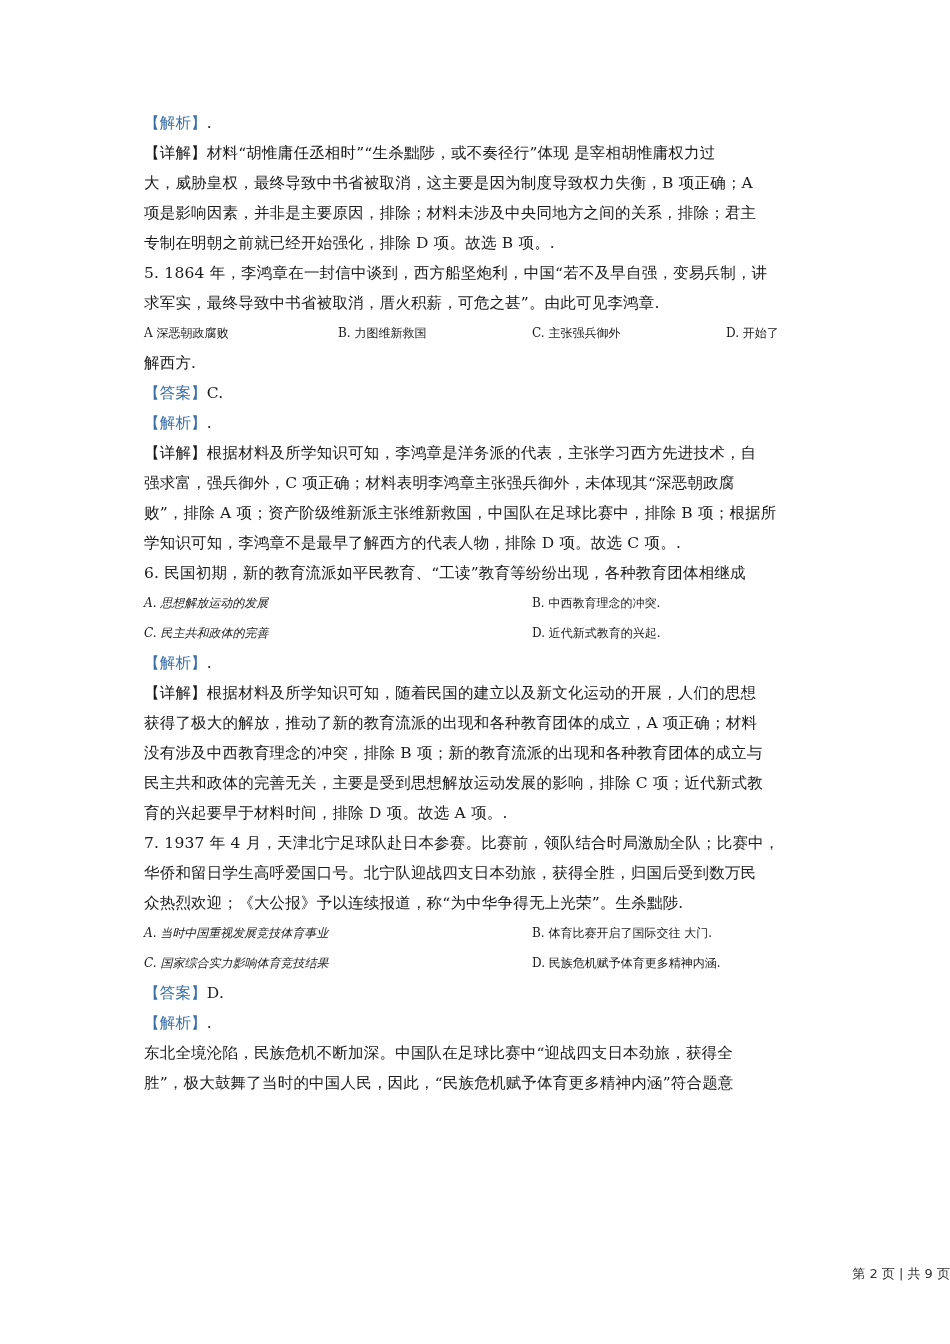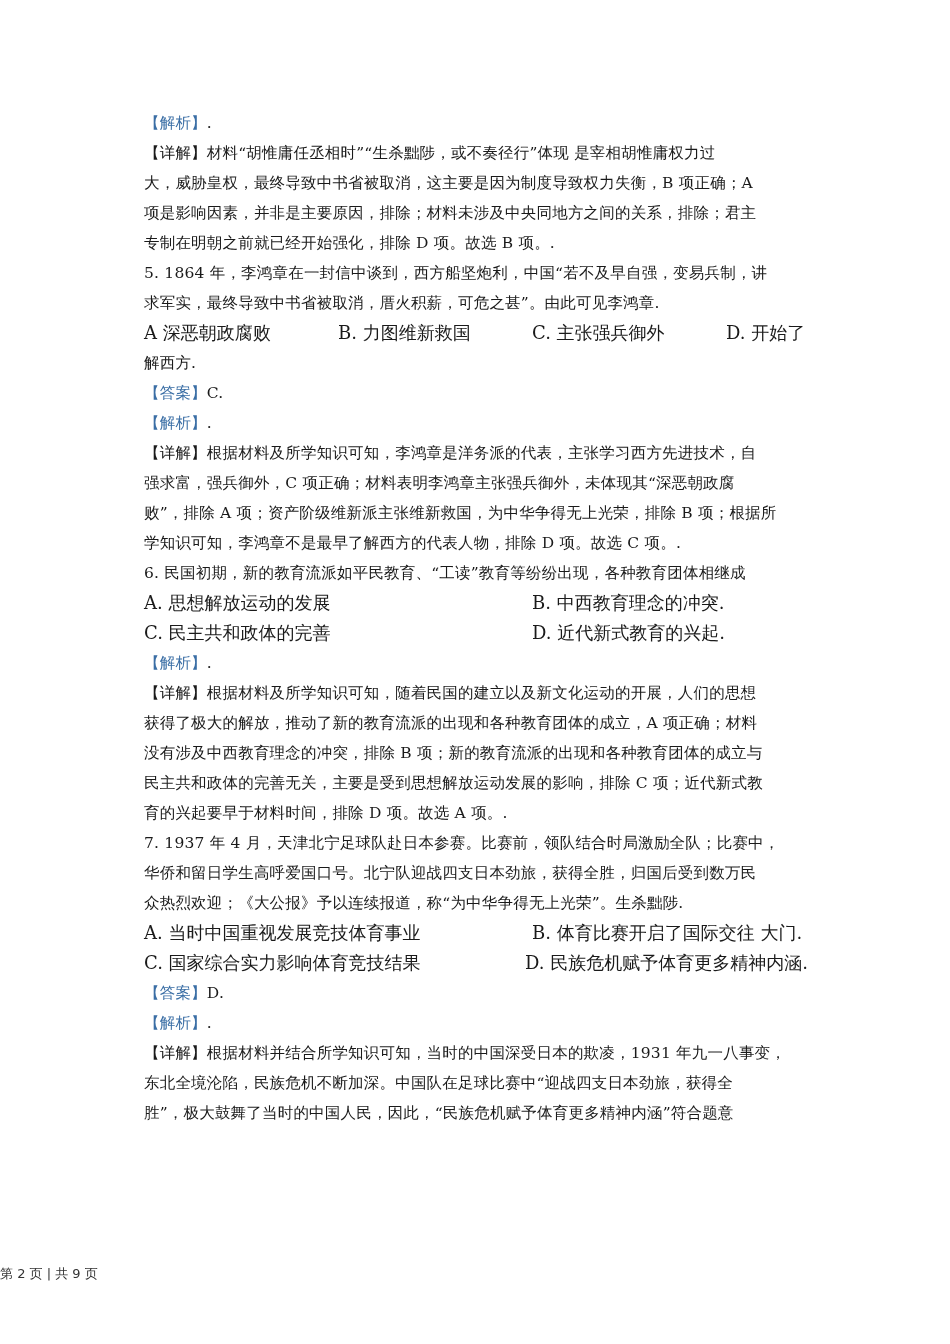--- a/index.html
+++ b/index.html
@@ -7,25 +7,25 @@
       width: 950px; height: 1344px; position: relative; overflow: hidden;
       font-family: "DejaVu Serif", "Liberation Serif", serif;
       color: #1a1a1a;
     }
     .page { position: absolute; left: 144px; top: 108px; width: 664px; }
     .line {
       font-size: 15.5px; line-height: 30px; height: 30px; white-space: nowrap;
       letter-spacing: 0.2px;
     }
     .tag { color: #3a6ea5; }
-    .opts { display: flex; font-size: 18px; line-height: 30px; height: 30px; white-space: nowrap; }
+    .opts { display: flex; font-size: 12px; line-height: 30px; height: 30px; white-space: nowrap; }
     .opt4 { width: 194px; }
-    .opt2 { width: 388px; }
+    .opt2 { width: 388px; font-style: italic; }
     .footer {
-      position: absolute; top: 1265px; left: 0; width: 950px; text-align: left;
+      position: absolute; top: 1265px; left: 0; width: 950px; text-align: right;
       font-family: "DejaVu Sans", "Liberation Sans", sans-serif; font-size: 13px; color: #333;
     }
   </style>
 </head>
 <body>
 
 <div class="page">
 
   <div class="line"><span class="tag">【解析】</span><span>.</span></div>
   <div class="line"><span>【详解】</span><span>材料“胡惟庸任丞相时”“生杀黜陟，或不奏径行”体现   是宰相胡惟庸权力过</span></div>
@@ -39,21 +39,21 @@
     <span class="opt4">A  深恶朝政腐败</span>
     <span class="opt4">B. 力图维新救国</span>
     <span class="opt4">C. 主张强兵御外</span>
     <span>D. 开始了</span>
   </div>
   <div class="line">解西方.</div>
   <div class="line"><span class="tag">【答案】</span><span>C.</span></div>
   <div class="line"><span class="tag">【解析】</span><span>.</span></div>
   <div class="line"><span>【详解】</span><span>根据材料及所学知识可知，李鸿章是洋务派的代表，主张学习西方先进技术，自</span></div>
   <div class="line">强求富，强兵御外，C 项正确；材料表明李鸿章主张强兵御外，未体现其“深恶朝政腐</div>
-  <div class="line">败”，排除 A 项；资产阶级维新派主张维新救国，为中华争得无上光荣，排除 B 项；根据所</div>
+  <div class="line">败”，排除 A 项；资产阶级维新派主张维新救国，中国队在足球比赛中，排除 B 项；根据所</div>
   <div class="line">学知识可知，李鸿章不是最早了解西方的代表人物，排除 D 项。故选 C 项。.</div>
 
   <div class="line">6. 民国初期，新的教育流派如平民教育、“工读”教育等纷纷出现，各种教育团体相继成</div>
   <div class="opts">
     <span class="opt2">A. 思想解放运动的发展</span>
     <span>B. 中西教育理念的冲突.</span>
   </div>
   <div class="opts">
     <span class="opt2">C. 民主共和政体的完善</span>
     <span>D. 近代新式教育的兴起.</span>
@@ -71,18 +71,17 @@
   <div class="opts">
     <span class="opt2">A. 当时中国重视发展竞技体育事业</span>
     <span>B. 体育比赛开启了国际交往   大门.</span>
   </div>
   <div class="opts">
     <span class="opt2">C. 国家综合实力影响体育竞技结果</span>
     <span>D. 民族危机赋予体育更多精神内涵.</span>
   </div>
   <div class="line"><span class="tag">【答案】</span><span>D.</span></div>
   <div class="line"><span class="tag">【解析】</span><span>.</span></div>
-  <div class="line"><span>【详解】</span><span>根据材料并结合所学知识可知，当时的中国深受日本的欺凌，1931 年九一八事变，</span></div>
   <div class="line">东北全境沦陷，民族危机不断加深。中国队在足球比赛中“迎战四支日本劲旅，获得全</div>
   <div class="line">胜”，极大鼓舞了当时的中国人民，因此，“民族危机赋予体育更多精神内涵”符合题意</div>
 </div>
 
 <div class="footer">第 2 页 | 共 9 页</div>
 
 </body></html>

